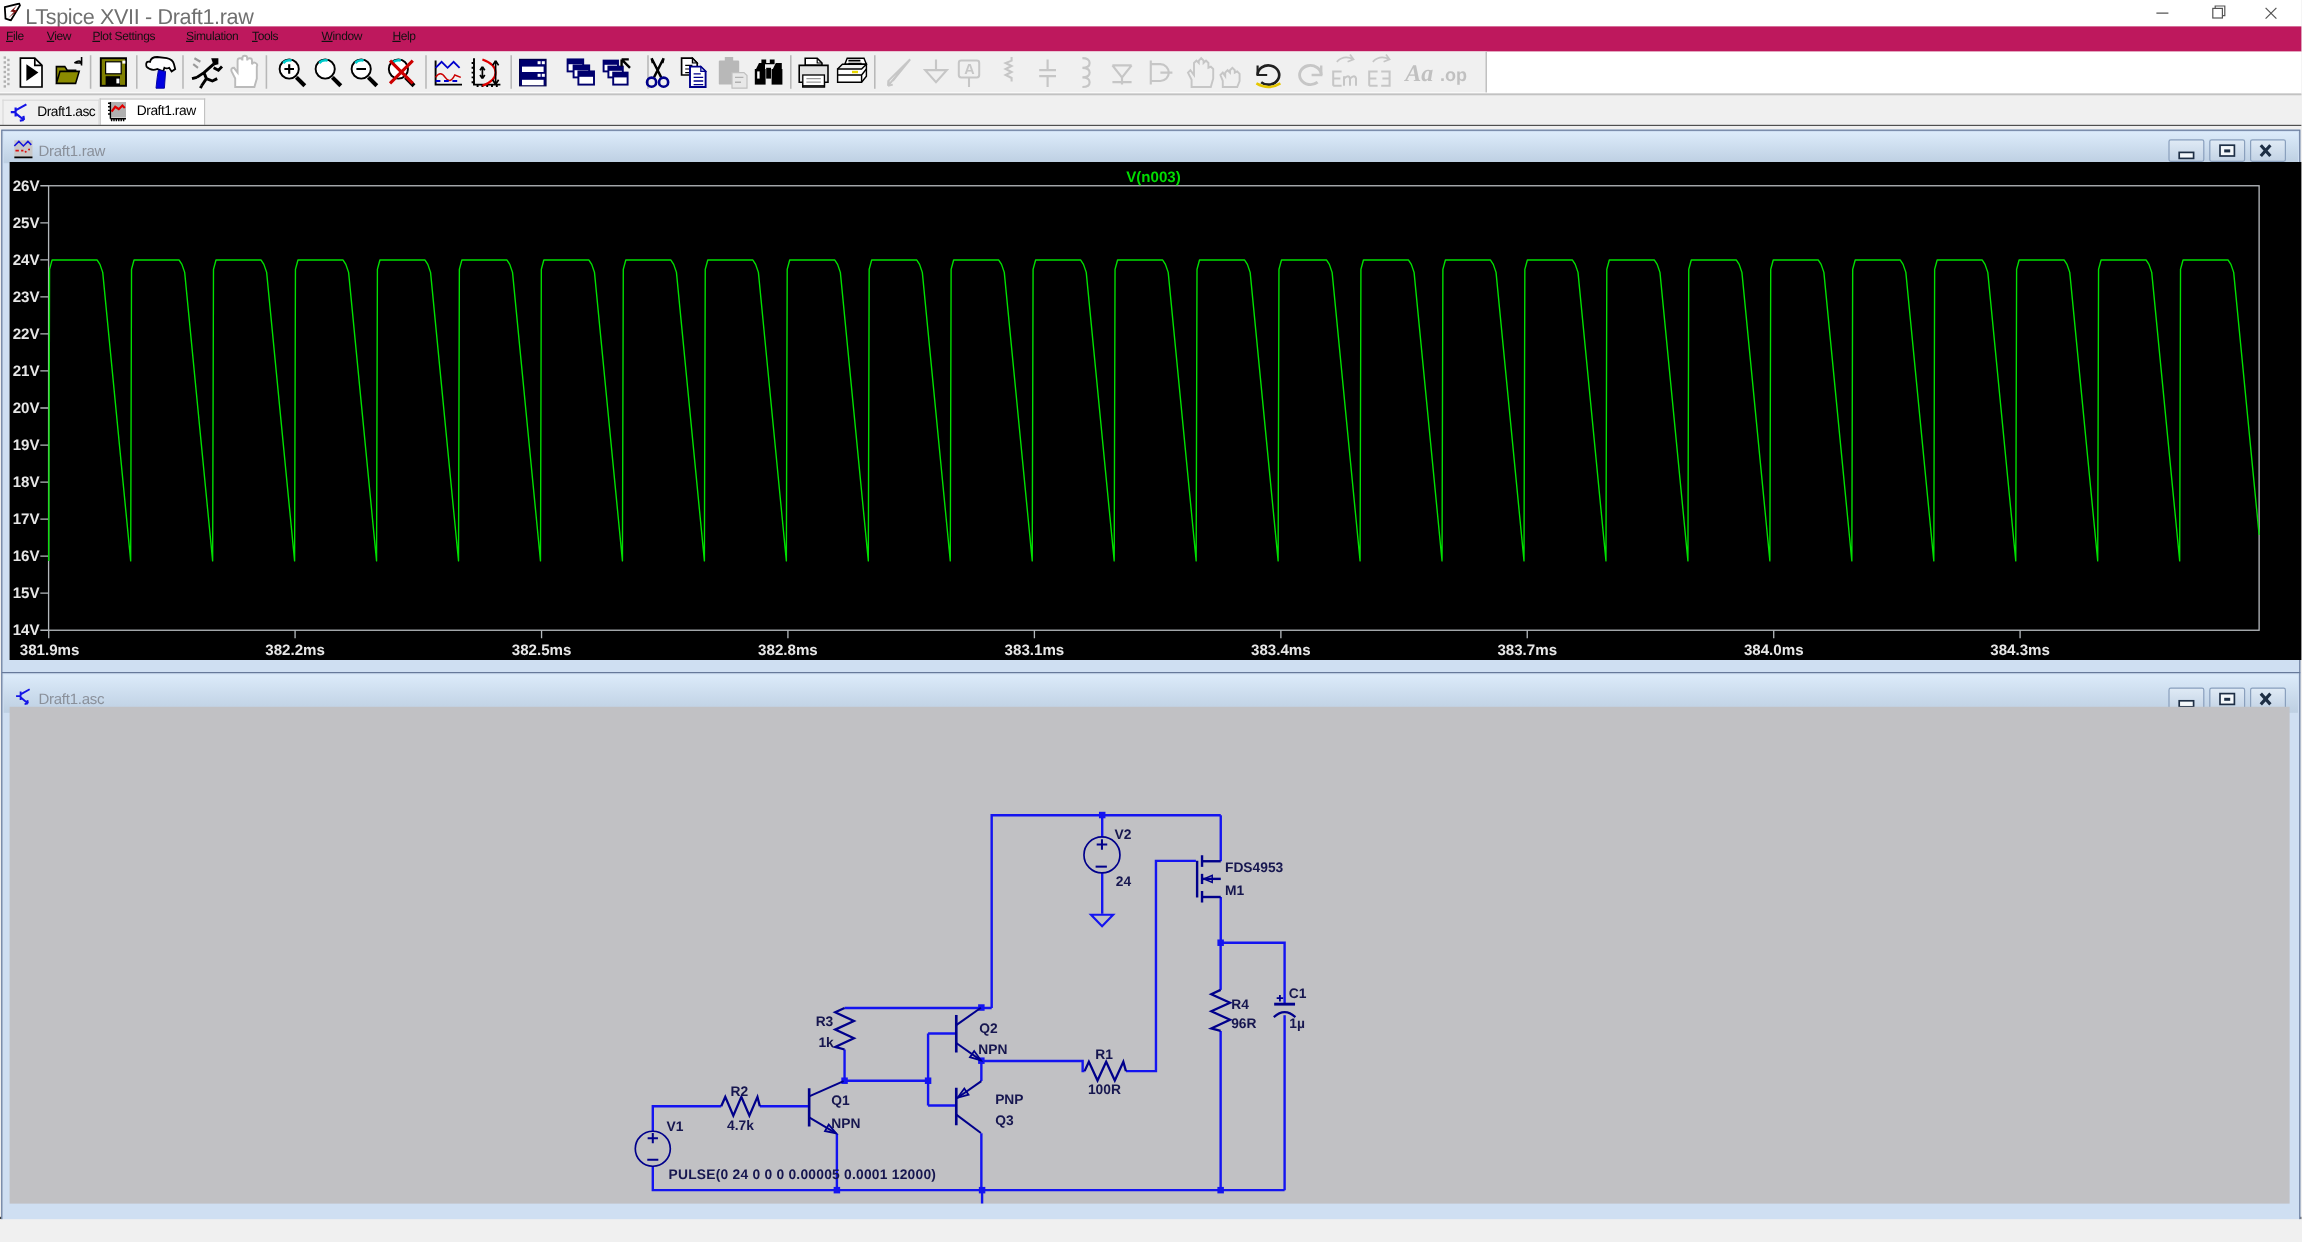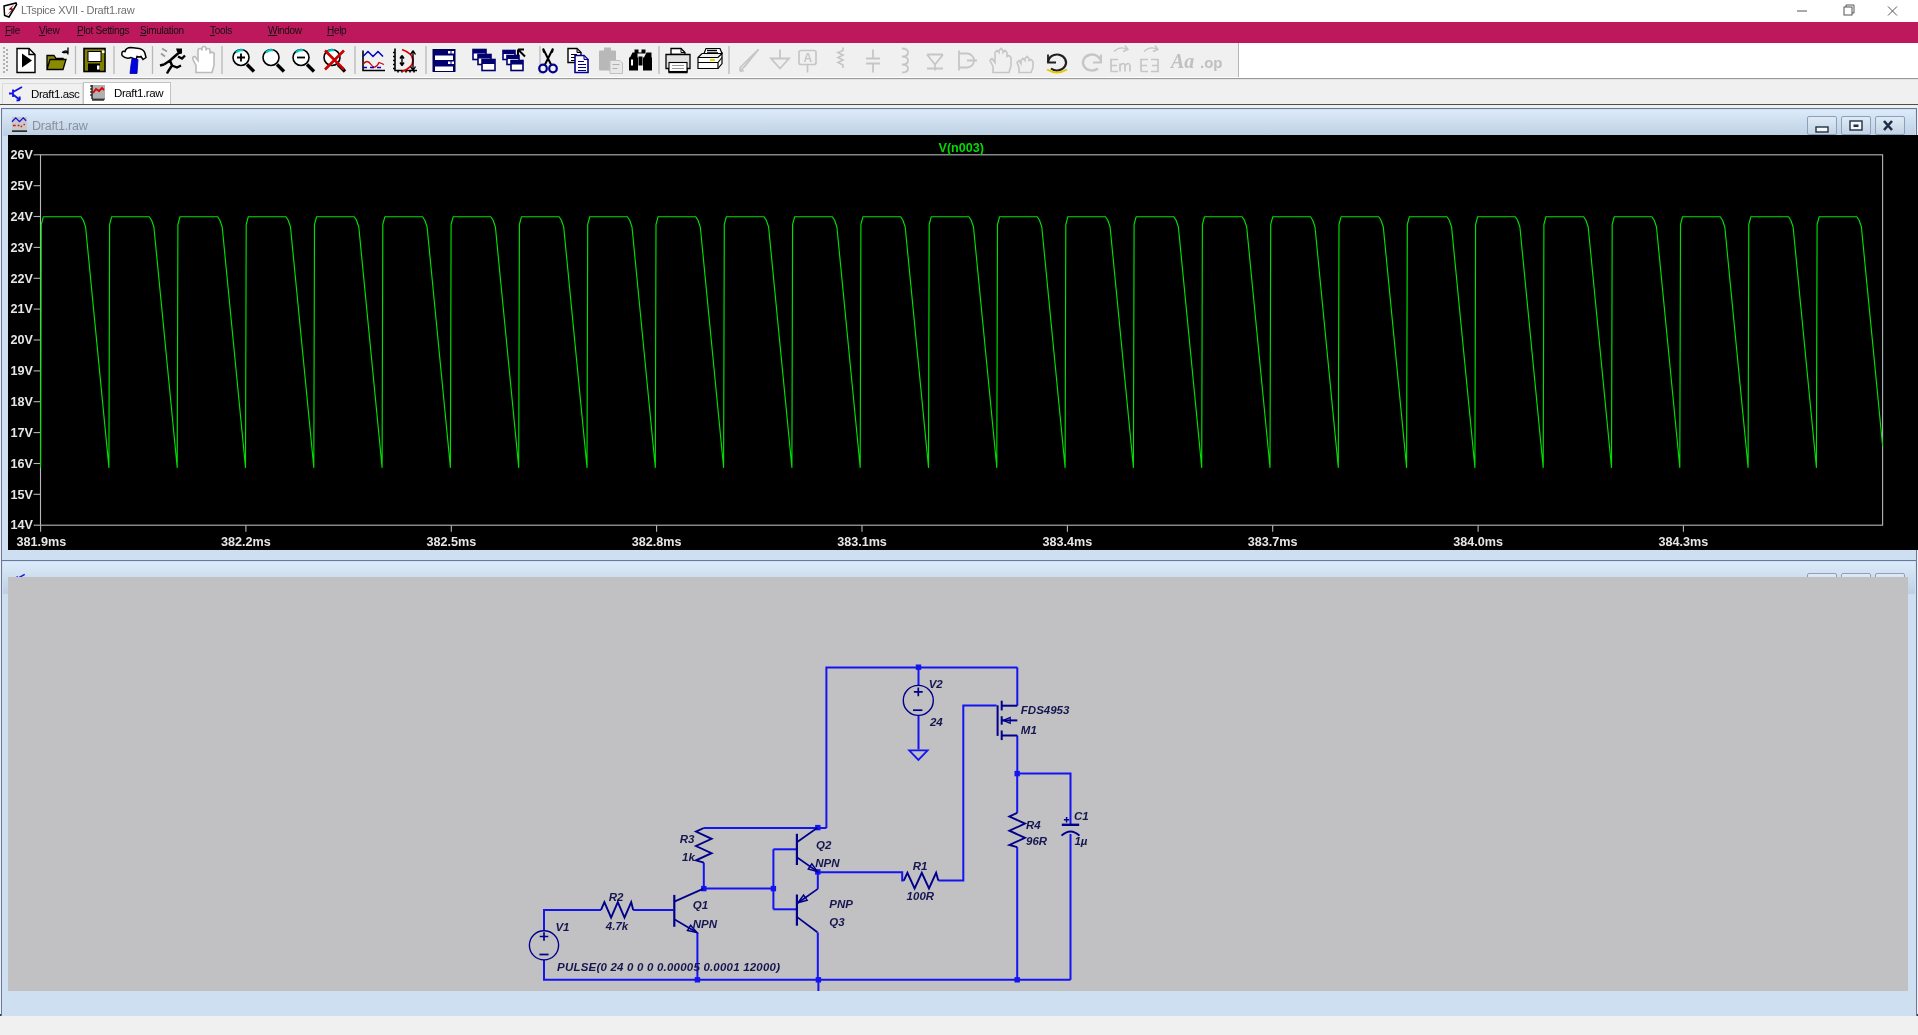--- a/index.html
+++ b/index.html
@@ -1,21 +1,21 @@
 <!DOCTYPE html>
 <html><head>
 <meta charset="utf-8">
 <style>
 html,body{margin:0;padding:0;}
 body{width:1918px;height:1035px;overflow:hidden;position:relative;
  font-family:"Liberation Sans",sans-serif;background:#f0f0f0;}
 .abs{position:absolute;}
 
 #titlebar{left:0;top:0;width:1918px;height:22px;background:#ffffff;}
-#apptitle{left:21px;top:4px;font-size:11px;letter-spacing:-0.3px;color:#707070;}
+#apptitle{left:21px;top:4px;font-size:18px;letter-spacing:-0.3px;color:#707070;}
 #menubar{left:0;top:22px;width:1918px;height:21px;background:#be185d;font-size:10px;letter-spacing:-0.3px;color:#111;}
 .mi{position:absolute;top:3px;}
 #toolbar{left:0;top:43px;width:1918px;height:35px;background:#ffffff;border-bottom:1px solid #9a9a9a;}
 #toolbarband{left:0;top:0;width:1238px;height:34px;background:#f0f0f0;border-right:1px solid #b5b5b5;}
 #tabbar{left:0;top:79px;width:1918px;height:25px;background:#f0f0f0;border-top:1px solid #e3e3e3;}
 .tab{position:absolute;top:3px;height:21px;font-size:11.5px;letter-spacing:-0.4px;color:#000;}
 #tab1{left:2px;width:79px;background:#f0f0f0;border:1px solid #dadada;border-bottom:none;}
 #tab2{left:83px;width:86px;background:#ffffff;border:1px solid #c2c2c2;border-bottom:none;top:2px;height:23px;}
 .tabtxt{position:absolute;top:4px;}
 #mdi{left:0;top:104px;width:1918px;height:912px;background:#f0f0f0;border-top:1px solid #4f4f4f;border-bottom:2px solid #3f3f3f;box-sizing:border-box;}
@@ -24,21 +24,21 @@
 .cwin{background:#cfdff2;border:1px solid #66799a;}
 #wwin{left:1px;top:107.5px;width:1914px;height:451px;}
 #swin{left:1px;top:560px;width:1914px;height:456px;}
 .ctitle{position:absolute;left:1px;top:1px;right:1px;height:26px;
  background:linear-gradient(#dcebfa,#bdcfe2);}
 .ctname{position:absolute;left:30px;top:10px;font-size:12.5px;letter-spacing:-0.2px;color:#8a909a;}
 .cbtns{position:absolute;top:7px;right:11px;width:98px;height:19px;}
 .cbtn{position:absolute;top:0;width:30px;height:19px;background:linear-gradient(#dfeaf5,#c3d3e5);
  border:1px solid #8aa0bd;border-radius:2px;box-sizing:border-box;}
 #wclient{position:absolute;left:6px;top:26.5px;width:1900px;height:415px;background:#000;padding-left:10px;}
-#sclient{position:absolute;left:6px;top:16px;width:1900px;height:414px;background:#c1c1c4;font-style:italic;}
+#sclient{position:absolute;left:6px;top:28px;width:1900px;height:414px;background:#c1c1c4;}
 </style>
 </head>
 <body>
 <div class="abs" id="titlebar"></div>
 <div class="abs" id="apptitle">LTspice XVII - Draft1.raw</div>
 <svg class="abs" id="appicon" style="left:3px;top:2px" width="15" height="16" viewBox="0 0 15 16">
     <path d="M1,4 L13,1 L13.6,2.5 L6,15 L1.6,13.5 Z" fill="#ffffff" stroke="#000" stroke-width="1.5"></path>
     <path d="M11,2.5 L5.5,7.5 L8.5,8 L4,13 L11.5,7 L8.5,6.2 Z" fill="#7b1010"></path>
   </svg>
 <svg class="abs" style="left:1780px;top:0;width:138px;height:22px" viewBox="0 0 138 22">
@@ -46,21 +46,21 @@
   <path d="M17,11 h10"></path>
   <rect x="64" y="7" width="8" height="8"></rect>
   <path d="M66,7 v-2 h8 v8 h-2"></path>
   <path d="M108,6.5 l9,9 M117,6.5 l-9,9"></path>
  </g>
 </svg>
 <div class="abs" id="menubar">
  <span class="mi" style="left:5px"><u>F</u>ile</span>
  <span class="mi" style="left:39px"><u>V</u>iew</span>
  <span class="mi" style="left:77px"><u>P</u>lot Settings</span>
- <span class="mi" style="left:140px"><u>S</u>imulation</span>
+ <span class="mi" style="left:155px"><u>S</u>imulation</span>
  <span class="mi" style="left:210px"><u>T</u>ools</span>
  <span class="mi" style="left:268px"><u>W</u>indow</span>
  <span class="mi" style="left:327px"><u>H</u>elp</span>
 </div>
 <div class="abs" id="toolbar">
     <div class="abs" id="toolbarband"></div>
 <svg class="abs" style="left:0;top:0;width:1238px;height:34px" viewBox="0 0 1238 34" id="tbicons">
       <path d="M75.5,3 V31" stroke="#b8b8b8" stroke-width="1.3"></path>
       <path d="M114,3 V31" stroke="#b8b8b8" stroke-width="1.3"></path>
       <path d="M152.5,3 V31" stroke="#b8b8b8" stroke-width="1.3"></path>

